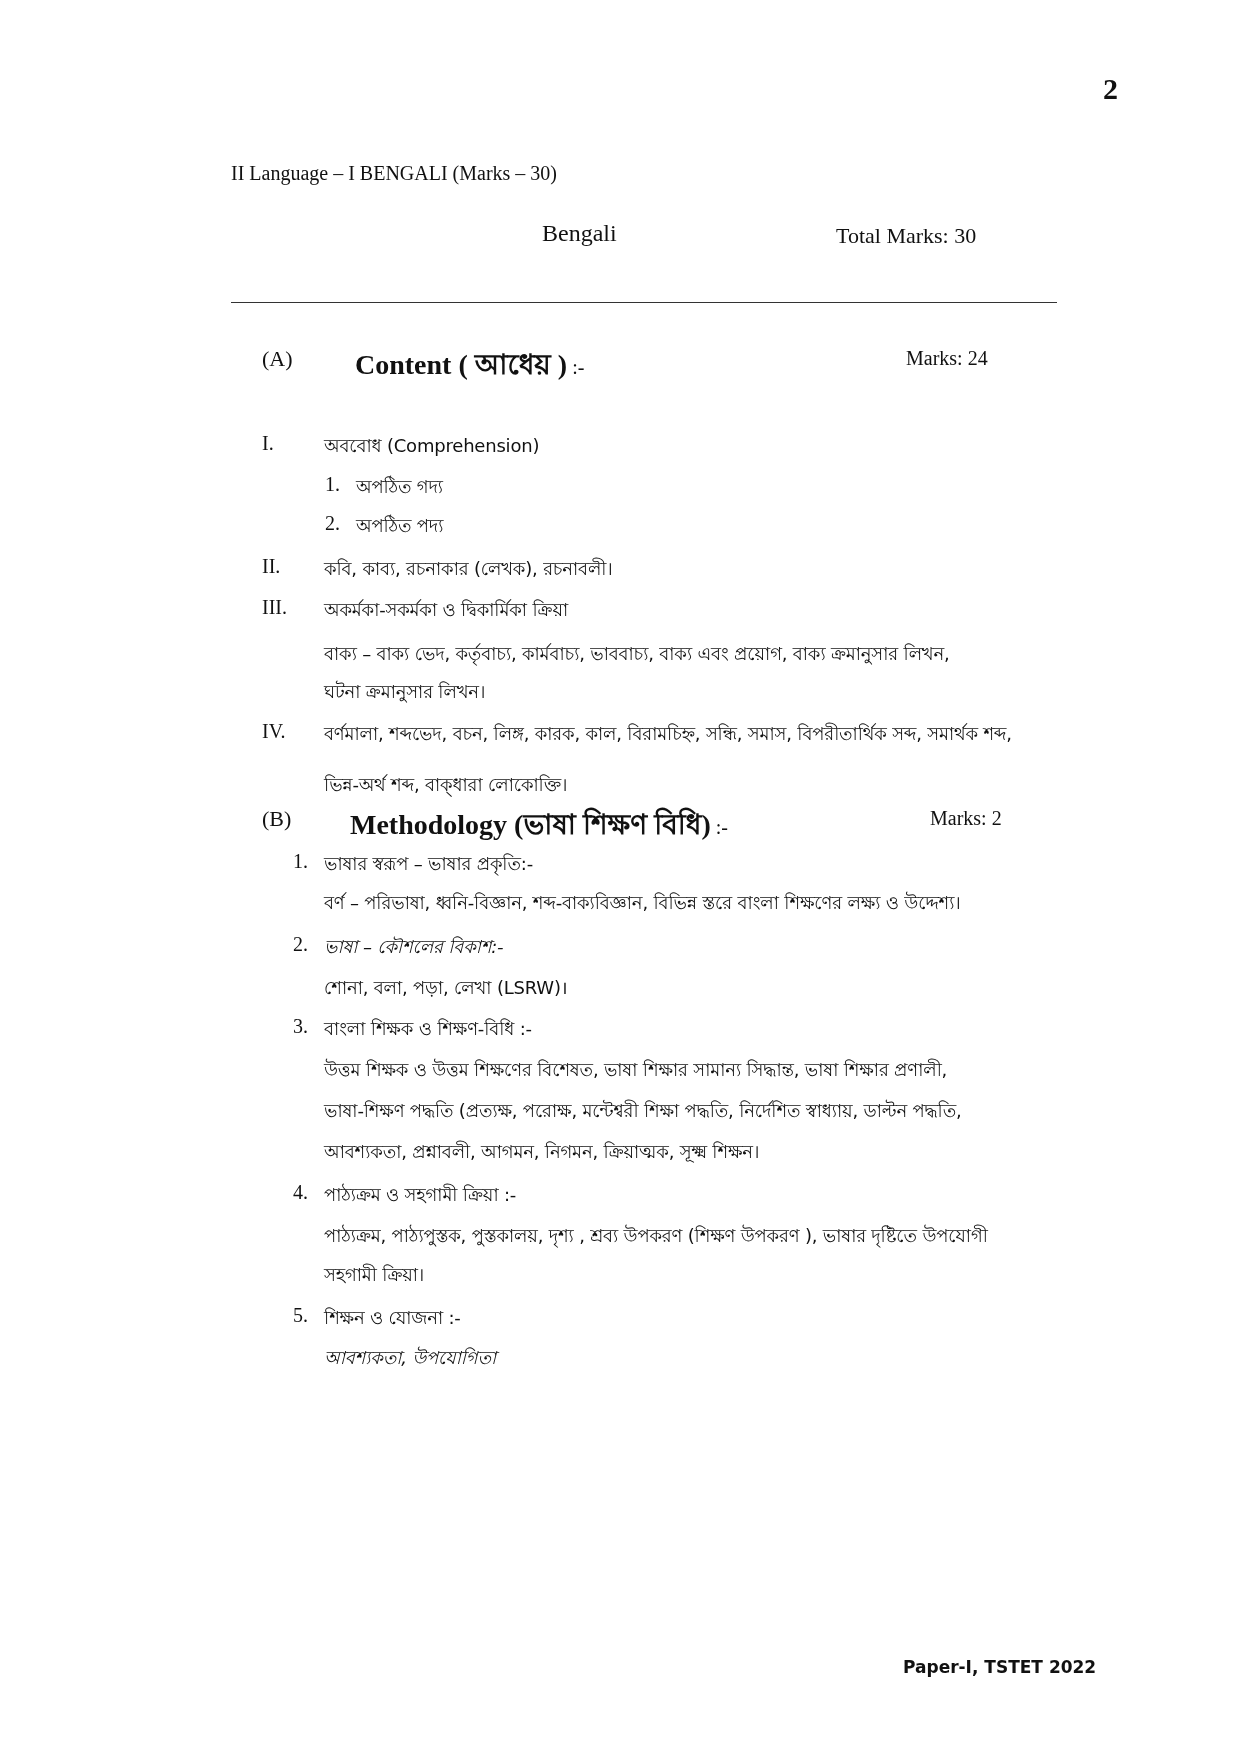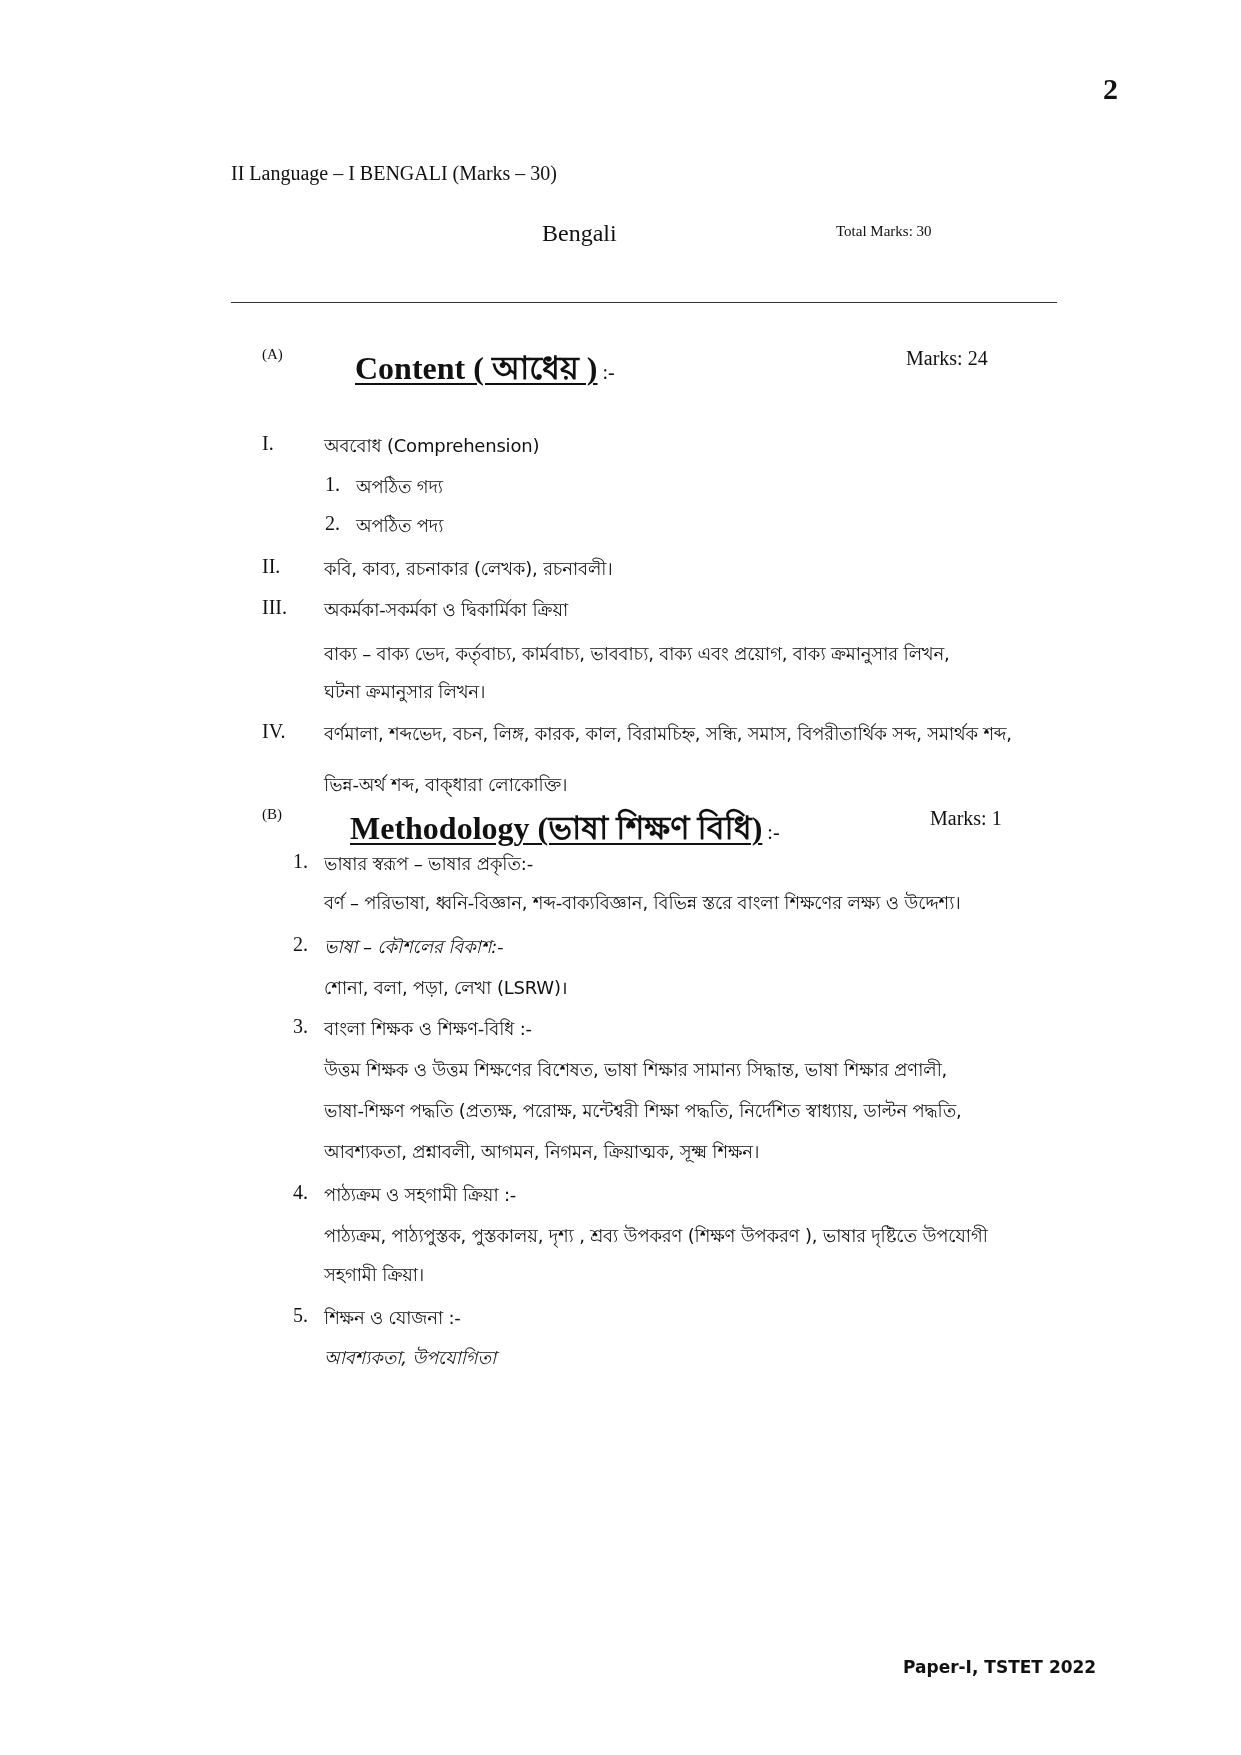--- a/index.html
+++ b/index.html
@@ -1,23 +1,23 @@
 <!DOCTYPE html>
 <html><head>
 <meta charset="utf-8">
 <style>
   html, body { margin:0; padding:0; background:#ffffff; }
   body { width:1241px; height:1755px; position:relative; overflow:hidden; color:#111; }
   .serif { font-family: "Liberation Serif", "DejaVu Serif", serif; }
   .abs { position:absolute; white-space:nowrap; }
   .t20 { font-size:20px; }
-  .t21 { font-size:15px; }
+  .t21 { font-size:22px; }
   .t24 { font-size:24px; }
   .bn { font-family: "DejaVu Sans", sans-serif; font-size:18px; letter-spacing:-0.2px; }
-  .hd { font-family: "Liberation Serif", serif; font-weight:bold; font-size:32px; text-decoration:underline; text-decoration-thickness:2px; text-underline-offset:4px; }
+  .hd { font-family: "Liberation Serif", serif; font-weight:bold; font-size:28px; text-decoration-thickness:2px; text-underline-offset:4px; }
   .page-num { font-family:"Liberation Serif", serif; font-weight:bold; font-size:30px; }
   .footer { font-family:"DejaVu Sans", sans-serif; font-weight:bold; font-size:17px; }
   .rule { position:absolute; left:231px; top:302px; width:826px; height:0; border-top:1.5px solid #333; }
 </style>
 </head>
 <body>
 
 <div class="abs page-num" style="left:1103px; top:72px;">2</div>
 
 <div class="abs serif t20" style="left:231px; top:162px;">II Language – I BENGALI (Marks – 30)</div>
@@ -48,21 +48,21 @@
 <div class="abs bn" style="left:324px; top:678px;">ঘটনা ক্রমানুসার লিখন।</div>
 
 <div class="abs serif t20" style="left:262px; top:720px;">IV.</div>
 <div class="abs bn" style="left:324px; top:720px;">বর্ণমালা, শব্দভেদ, বচন, লিঙ্গ, কারক, কাল, বিরামচিহ্ন, সন্ধি, সমাস, বিপরীতার্থিক সব্দ, সমার্থক শব্দ,</div>
 <div class="abs bn" style="left:324px; top:759px;margin-top:12px;">ভিন্ন-অর্থ শব্দ, বাক্ধারা লোকোক্তি।</div>
 
 <div class="abs serif t21" style="left:262px; top:806px;">(B)</div>
 <div class="abs" style="left:350px; top:803px;">
   <span class="hd">Methodology (ভাষা শিক্ষণ বিধি)</span><span class="serif t20"> :-</span>
 </div>
-<div class="abs serif t20" style="left:930px; top:807px;">Marks: 1</div>
+<div class="abs serif t20" style="left:930px; top:807px;">Marks: 2</div>
 
 <div class="abs serif t20" style="left:293px; top:850px;">1.</div>
 <div class="abs bn" style="left:324px; top:850px;">ভাষার স্বরূপ – ভাষার প্রকৃতি:-</div>
 <div class="abs bn" style="left:324px; top:889px;">বর্ণ – পরিভাষা, ধ্বনি-বিজ্ঞান, শব্দ-বাক্যবিজ্ঞান, বিভিন্ন স্তরে বাংলা শিক্ষণের লক্ষ্য ও উদ্দেশ্য।</div>
 
 <div class="abs serif t20" style="left:293px; top:933px;">2.</div>
 <div class="abs bn" style="left:324px; top:933px;font-style:italic;">ভাষা – কৌশলের বিকাশ:-</div>
 <div class="abs bn" style="left:324px; top:974px;">শোনা, বলা, পড়া, লেখা (LSRW)।</div>
 
 <div class="abs serif t20" style="left:293px; top:1015px;">3.</div>

